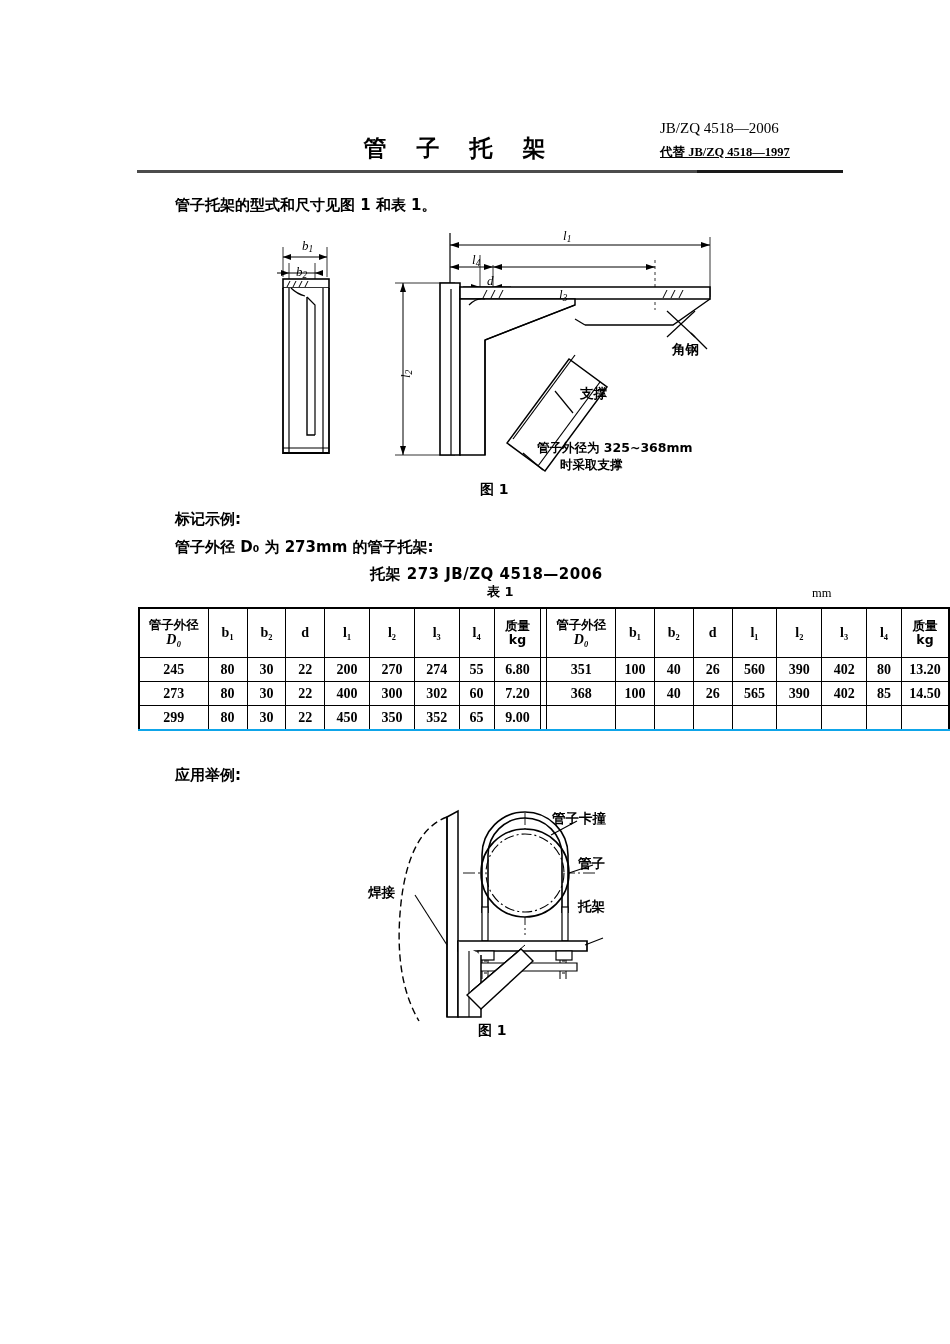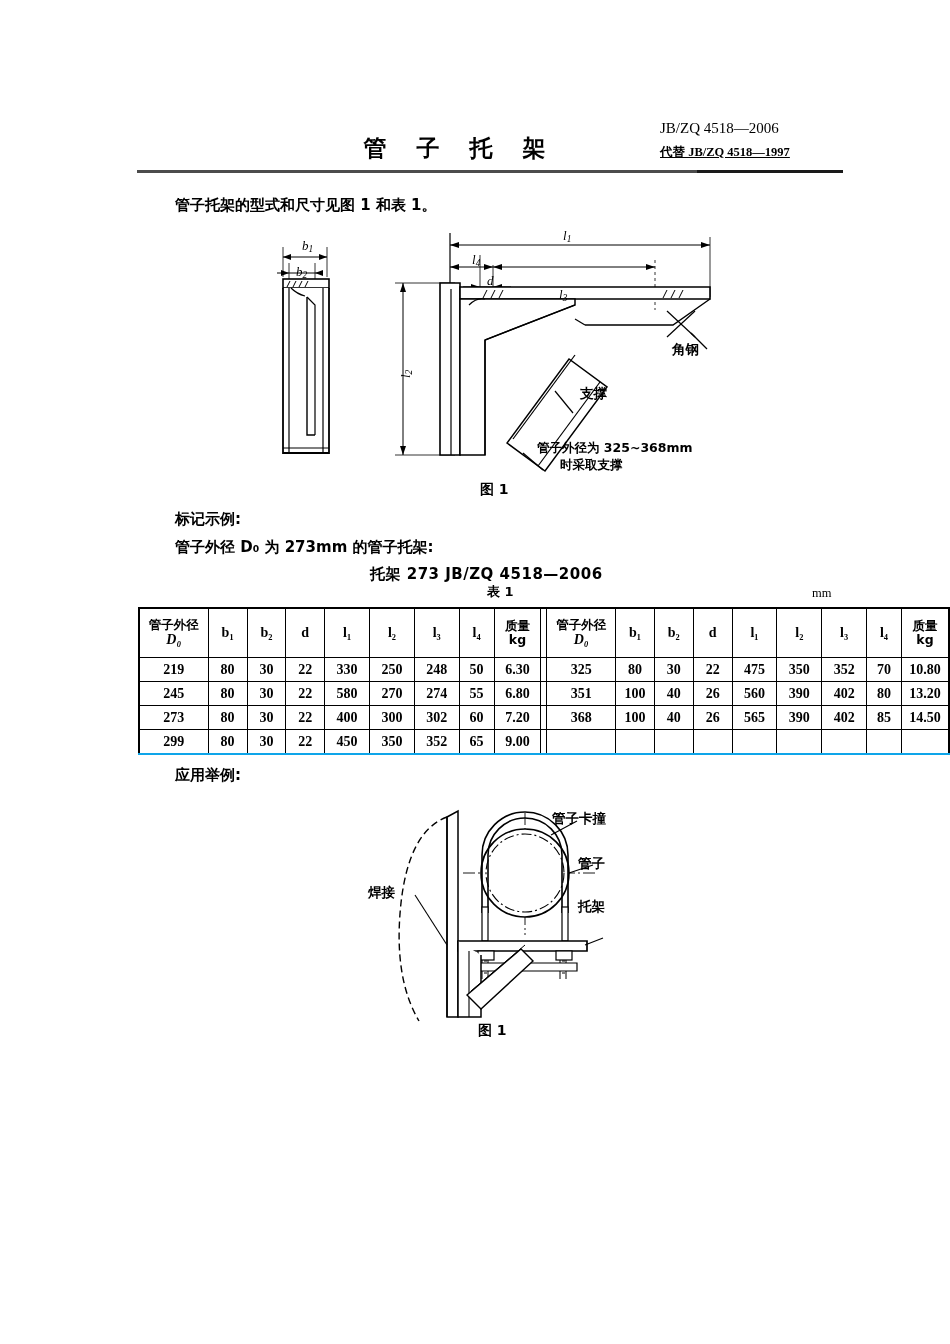--- a/index.html
+++ b/index.html
@@ -336,46 +336,25 @@
         <th class="c-l3">l₃</th>
         <th class="c-l4">l₄</th>
         <th class="c-m hd-mass">
           <div>质量</div>
           <div>kg</div>
         </th>
       </tr>
     </thead>
     <tbody>
       <tr>
-        <td>219</td>
-        <td>80</td>
-        <td>30</td>
-        <td>22</td>
-        <td>330</td>
-        <td>250</td>
-        <td>248</td>
-        <td>50</td>
-        <td>6.30</td>
-        <td class="sep"></td>
-        <td>325</td>
-        <td>80</td>
-        <td>30</td>
-        <td>22</td>
-        <td>475</td>
-        <td>350</td>
-        <td>352</td>
-        <td>70</td>
-        <td>10.80</td>
-      </tr>
-      <tr>
         <td>245</td>
         <td>80</td>
         <td>30</td>
         <td>22</td>
-        <td>580</td>
+        <td>200</td>
         <td>270</td>
         <td>274</td>
         <td>55</td>
         <td>6.80</td>
         <td class="sep"></td>
         <td>351</td>
         <td>100</td>
         <td>40</td>
         <td>26</td>
         <td>560</td>

